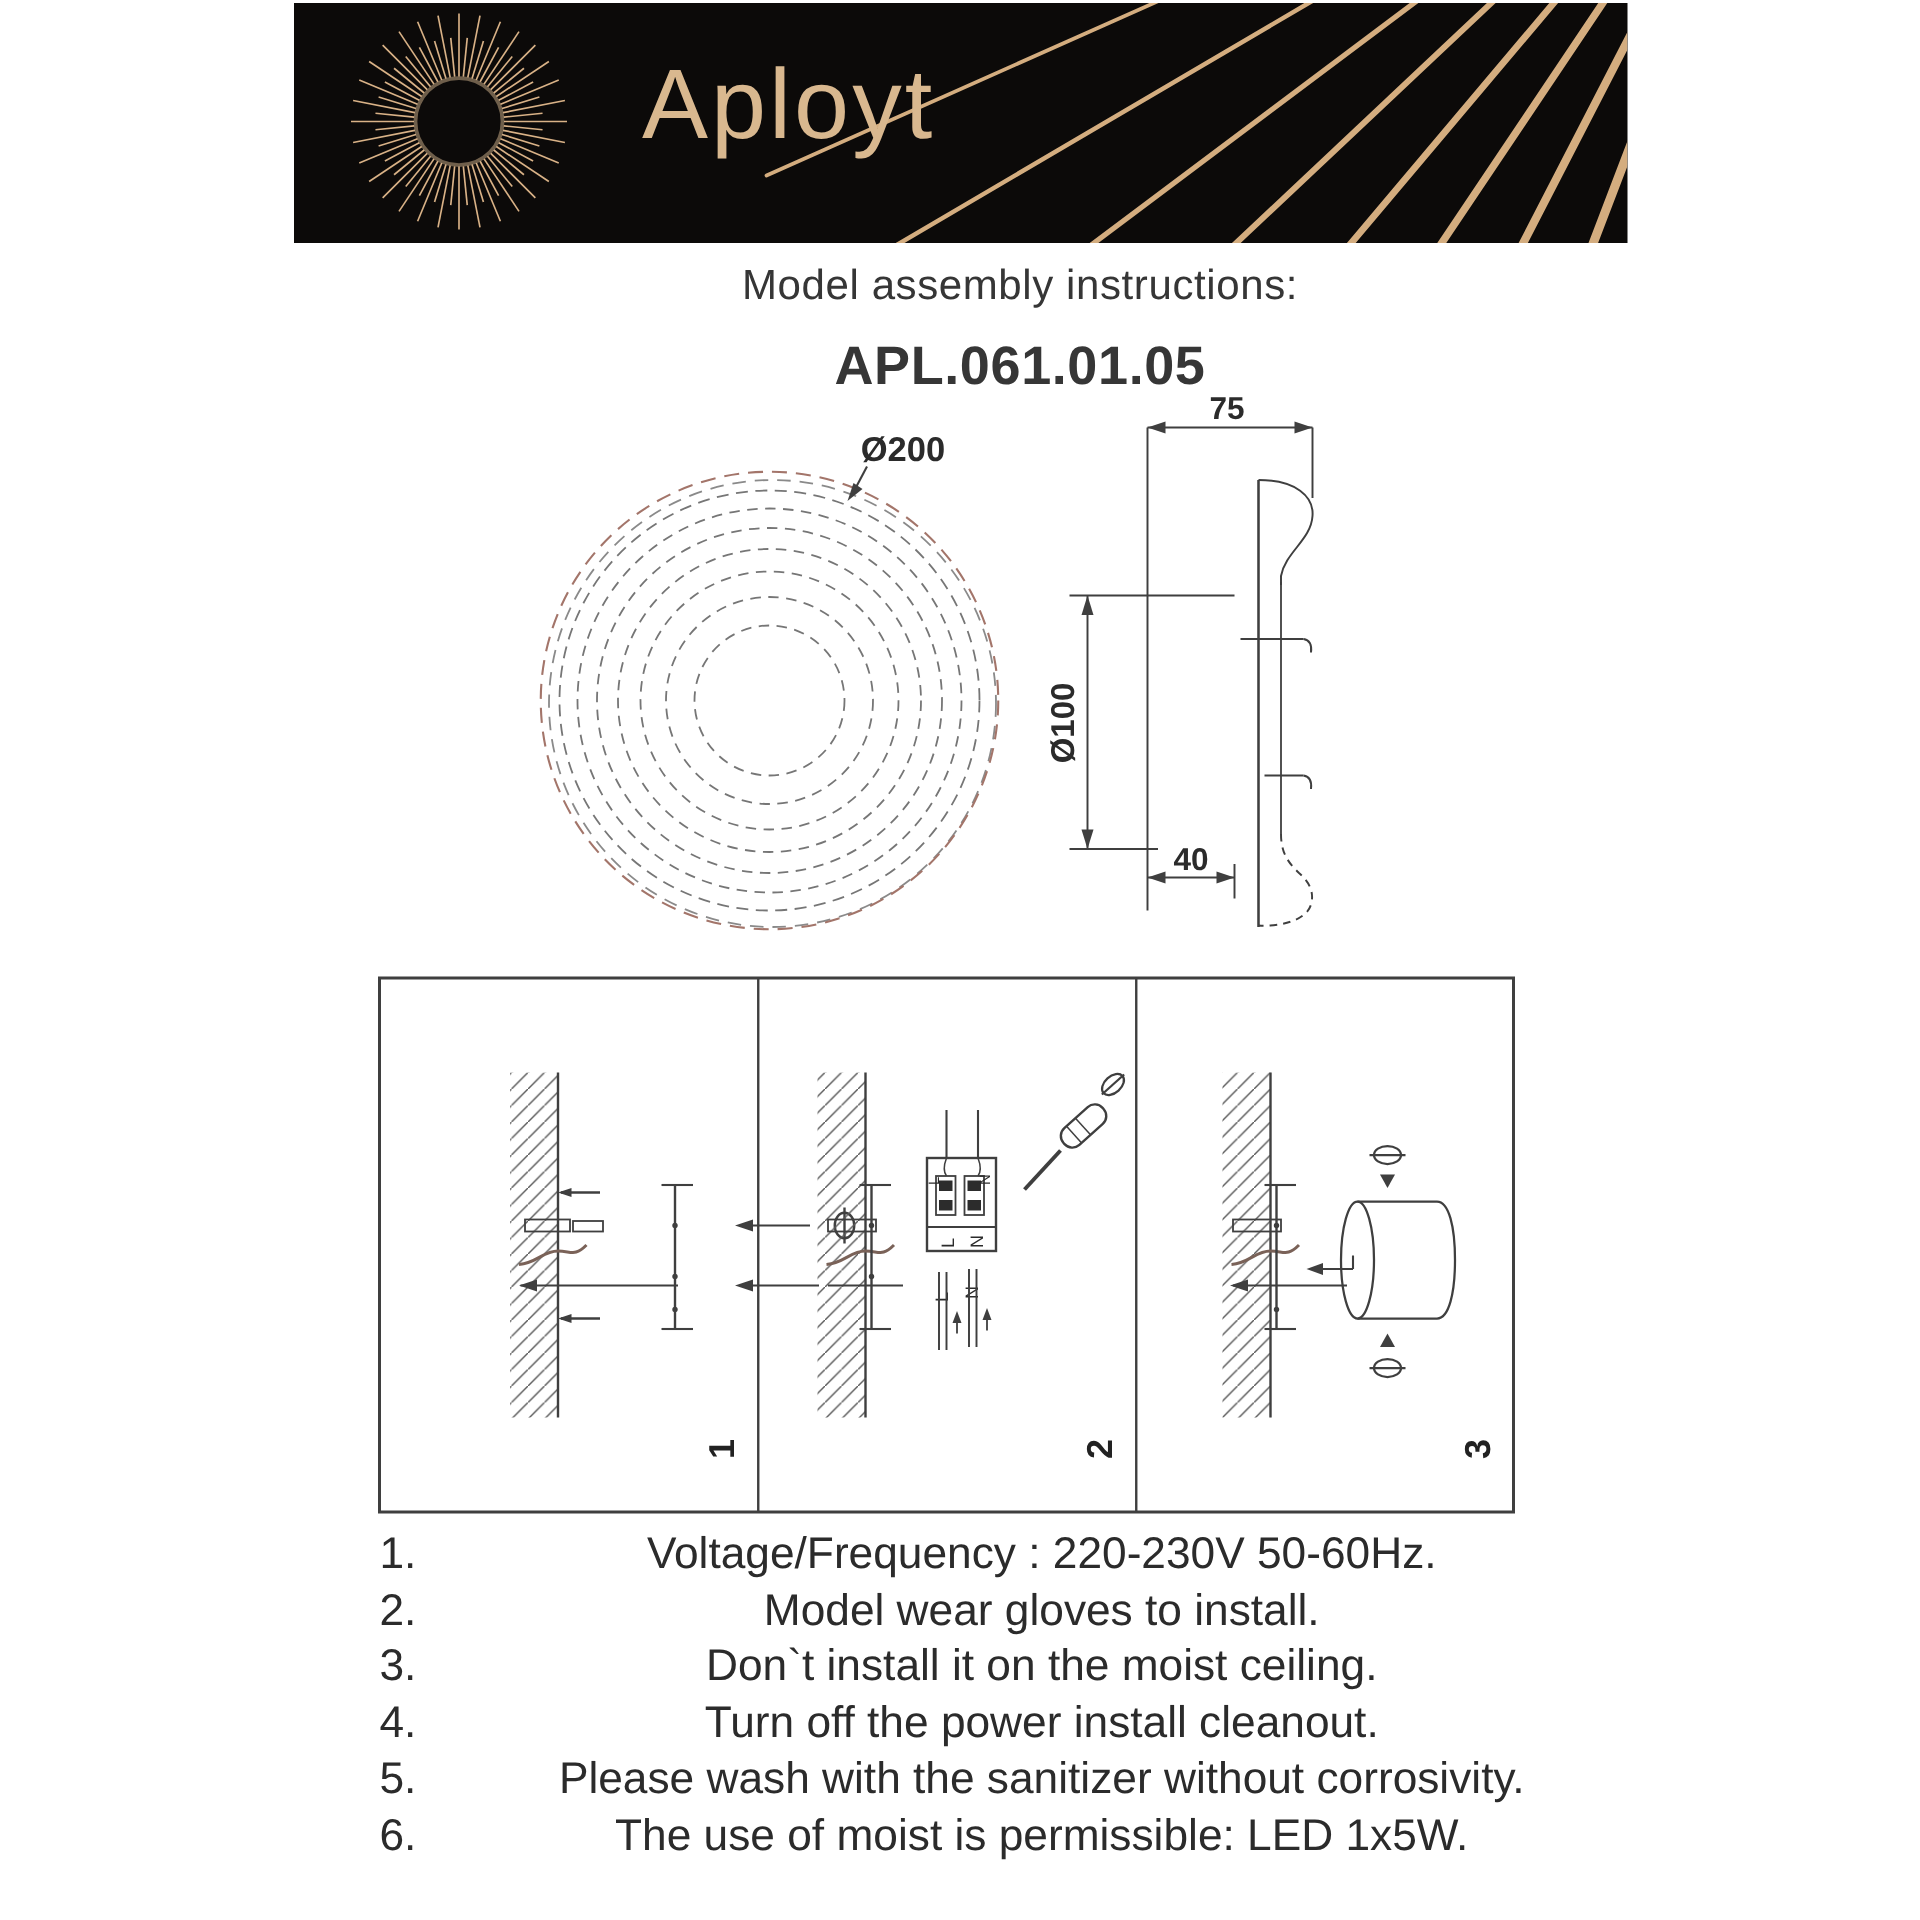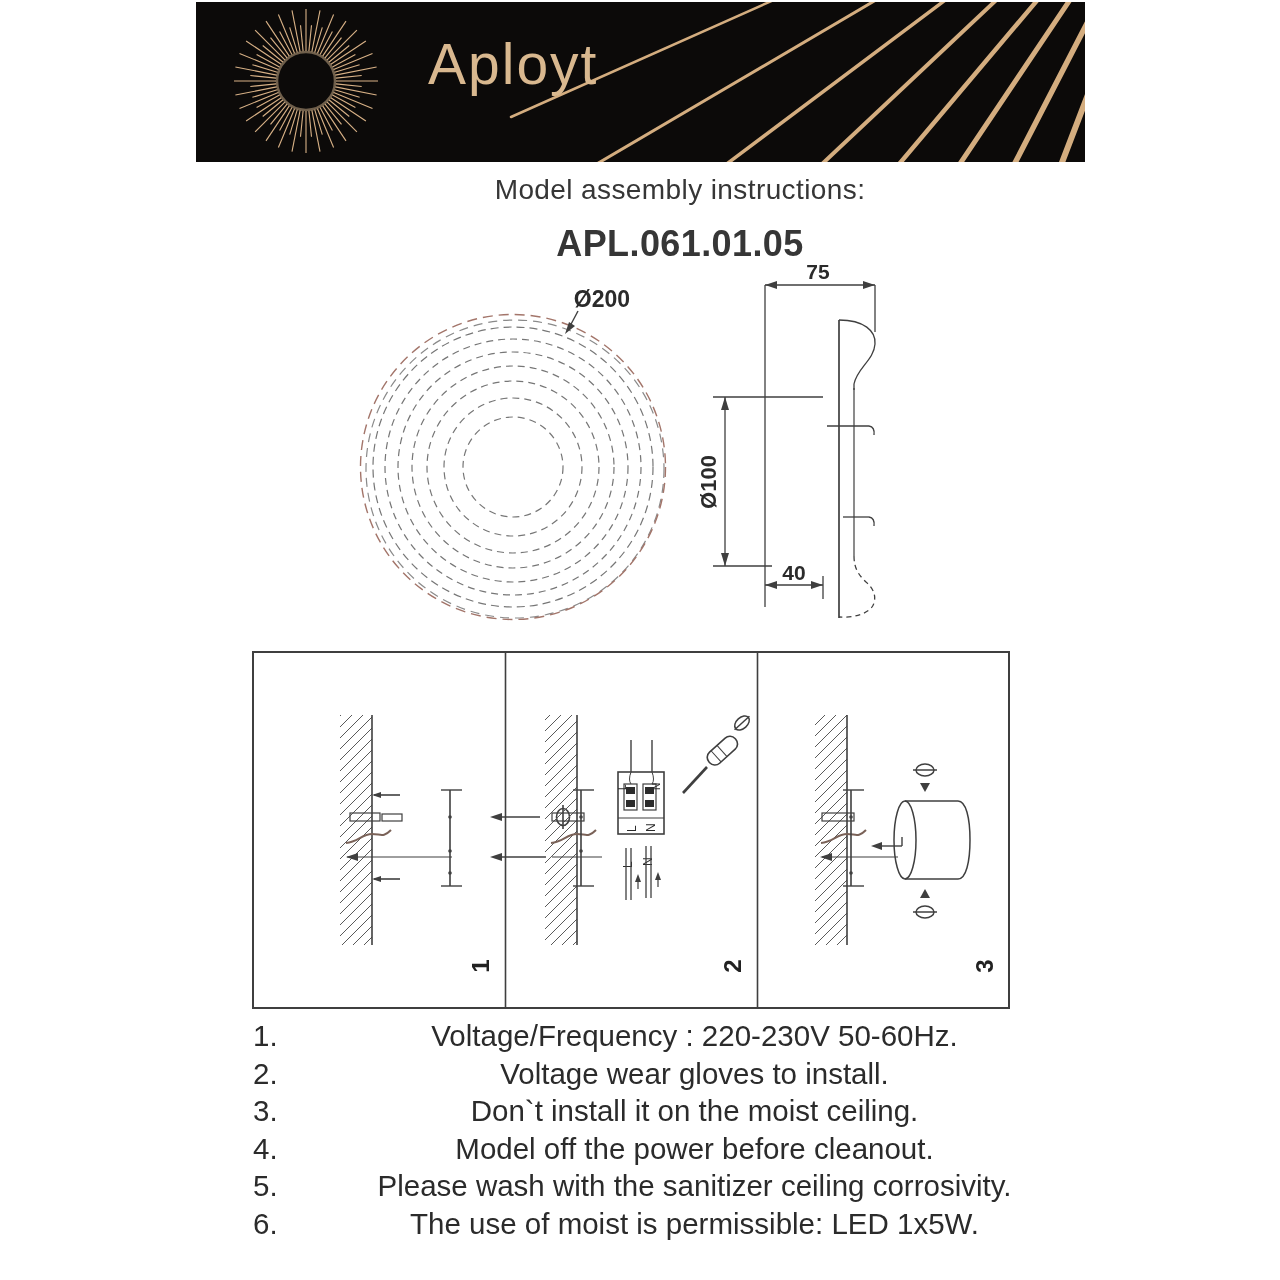--- a/index.html
+++ b/index.html
@@ -1,21 +1,21 @@
 <!DOCTYPE html>
 <html><head>
 <meta charset="utf-8">
 <style>
   html,body{margin:0;padding:0;background:#ffffff;}
   .page{position:relative;width:1280px;height:1280px;background:#ffffff;overflow:hidden;
         font-family:"Liberation Sans", sans-serif;}
   
   .banner{position:absolute;left:196px;top:2px;width:889px;height:160px;background:#0c0a09;overflow:hidden;}
   .banner svg{position:absolute;left:0;top:0;}
-  .brand{position:absolute;left:232px;top:34px;font-size:57px;font-weight:300;letter-spacing:2px;
+  .brand{position:absolute;left:232px;top:34px;font-size:66px;font-weight:300;letter-spacing:2px;
          color:#d9b88f;line-height:1;font-family:"Liberation Sans",sans-serif;}
   
   .title-block{position:absolute;left:0;top:174px;width:1280px;text-align:center;color:#363636;padding-left:40px;}
   .title-line1{font-size:28px;font-weight:500;letter-spacing:.4px;}
   .title-line2{font-size:36px;font-weight:700;margin-top:17px;letter-spacing:.4px;}
   
   .art{position:absolute;left:0;top:0;}
   
   .list{position:absolute;left:253px;top:1021px;width:830px;color:#2b2b2b;}
   .row{display:flex;font-size:29.5px;line-height:29px;margin-bottom:8.5px;font-weight:500;}
@@ -294,33 +294,33 @@
     </g>
   </svg>
 
   <div class="list">
     <div class="row">
       <span class="num">1.</span>
       <span class="txt">Voltage/Frequency : 220-230V 50-60Hz.</span>
     </div>
     <div class="row">
       <span class="num">2.</span>
-      <span class="txt">Voltage wear gloves to install.</span>
+      <span class="txt">Model wear gloves to install.</span>
     </div>
     <div class="row">
       <span class="num">3.</span>
       <span class="txt">Don`t install it on the moist ceiling.</span>
     </div>
     <div class="row">
       <span class="num">4.</span>
-      <span class="txt">Model off the power before cleanout.</span>
+      <span class="txt">Turn off the power install cleanout.</span>
     </div>
     <div class="row">
       <span class="num">5.</span>
-      <span class="txt">Please wash with the sanitizer ceiling corrosivity.</span>
+      <span class="txt">Please wash with the sanitizer without corrosivity.</span>
     </div>
     <div class="row">
       <span class="num">6.</span>
       <span class="txt">The use of moist is permissible: LED 1x5W.</span>
     </div>
   </div>
 
 </div>
 
 </body></html>

